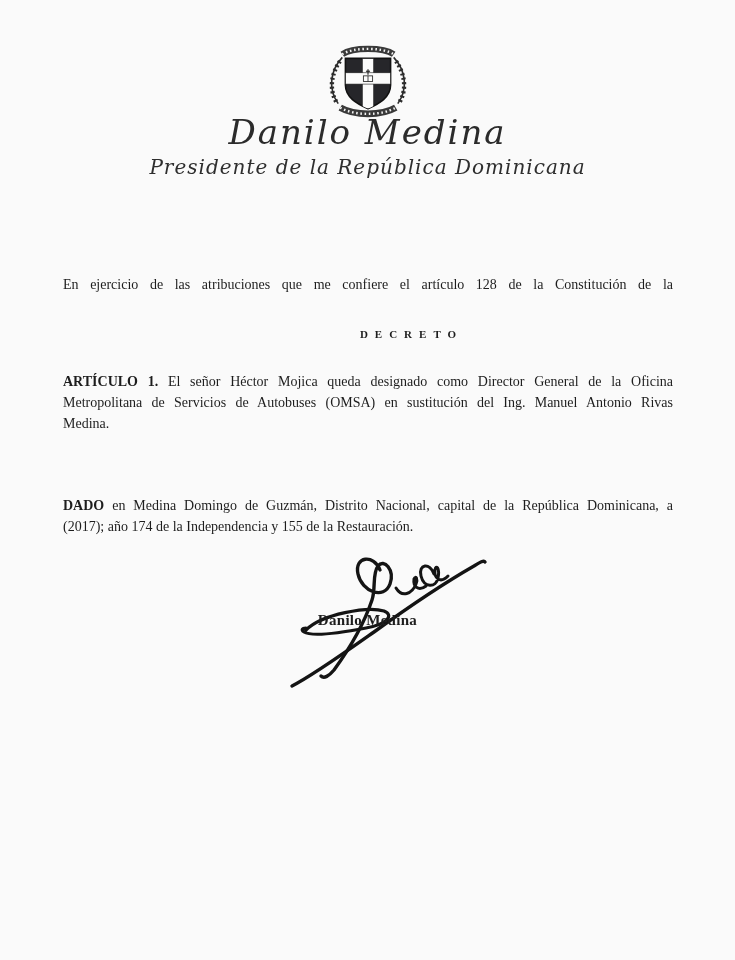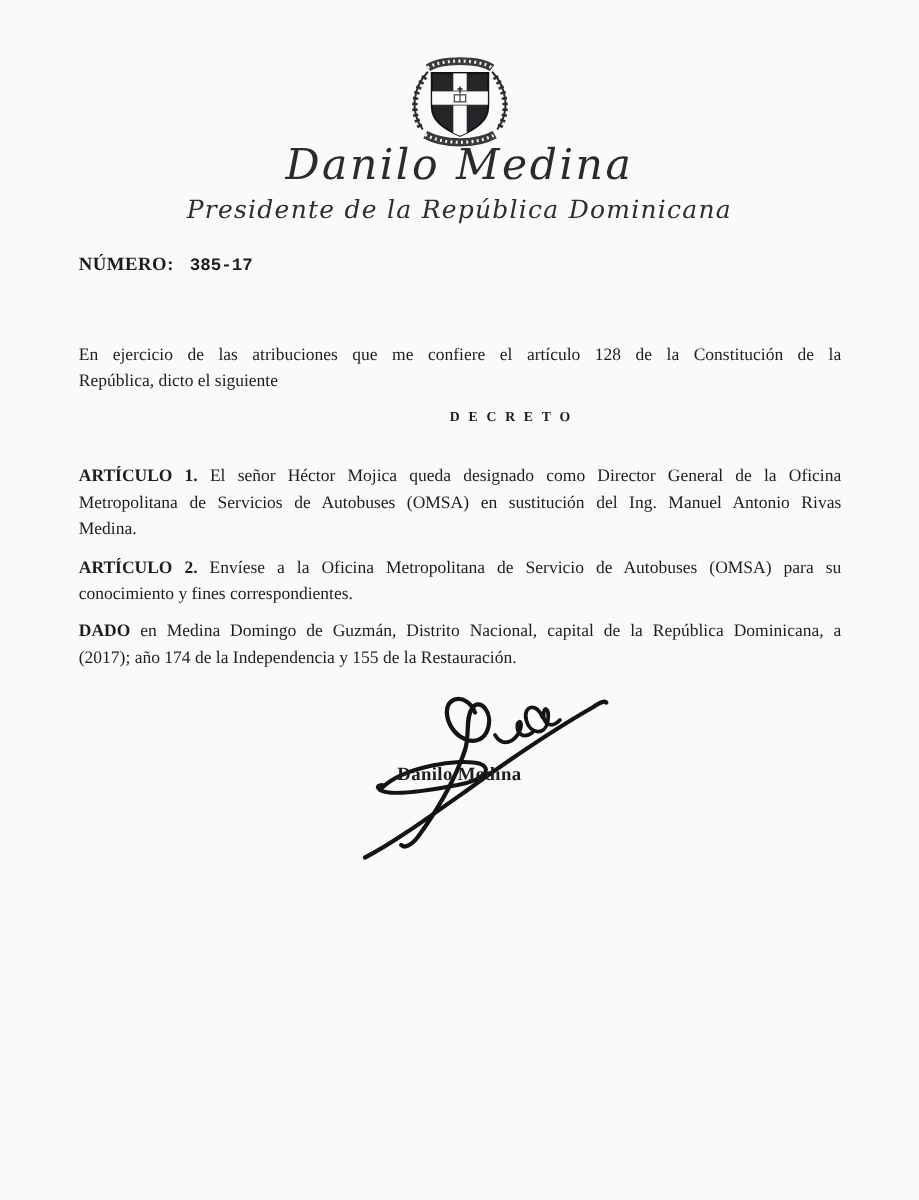--- a/index.html
+++ b/index.html
@@ -129,48 +129,36 @@
       <rect x="40.5" y="31" width="9" height="5.5" fill="#fbfbfb" stroke="#222" stroke-width="0.8"></rect>
       <line x1="45" y1="31" x2="45" y2="36.5" stroke="#222" stroke-width="0.8"></line>
       <line x1="45" y1="24.5" x2="45" y2="30" stroke="#222" stroke-width="1.1"></line>
       <line x1="43" y1="26.5" x2="47" y2="26.5" stroke="#222" stroke-width="1.1"></line>
     </svg>
   </div>
 
   <div class="script-name">Danilo Medina</div>
   <div class="script-title">Presidente de la República Dominicana</div>
 
-  <div class="col numero">
-    <span class="lbl">NÚMERO:</span>
-    <span class="mono">385-17</span>
-  </div>
 
   <div class="col para intro">
     <div class="jline">En ejercicio de las atribuciones que me confiere el artículo 128 de la Constitución de la</div>
-    <div>República, dicto el siguiente</div>
   </div>
 
   <div class="decreto">DECRETO</div>
 
   <div class="col para art1">
     <div class="jline">
       <span class="b">ARTÍCULO 1.</span>
       <span>El señor Héctor Mojica queda designado como Director General de la Oficina</span>
     </div>
     <div class="jline">Metropolitana de Servicios de Autobuses (OMSA) en sustitución del Ing. Manuel Antonio Rivas</div>
     <div>Medina.</div>
   </div>
 
-  <div class="col para art2">
-    <div class="jline">
-      <span class="b">ARTÍCULO 2.</span>
-      <span>Envíese a la Oficina Metropolitana de Servicio de Autobuses (OMSA) para su</span>
-    </div>
-    <div>conocimiento y fines correspondientes.</div>
-  </div>
 
   <div class="col para dado">
     <div class="jline">
       <span class="b">DADO</span>
       <span>en Medina Domingo de Guzmán, Distrito Nacional, capital de la República Dominicana, a</span>
     </div>
     <div>(2017); año 174 de la Independencia y 155 de la Restauración.</div>
   </div>
 
   <svg class="sig-svg" viewBox="0 0 205 145" xmlns="http://www.w3.org/2000/svg">

